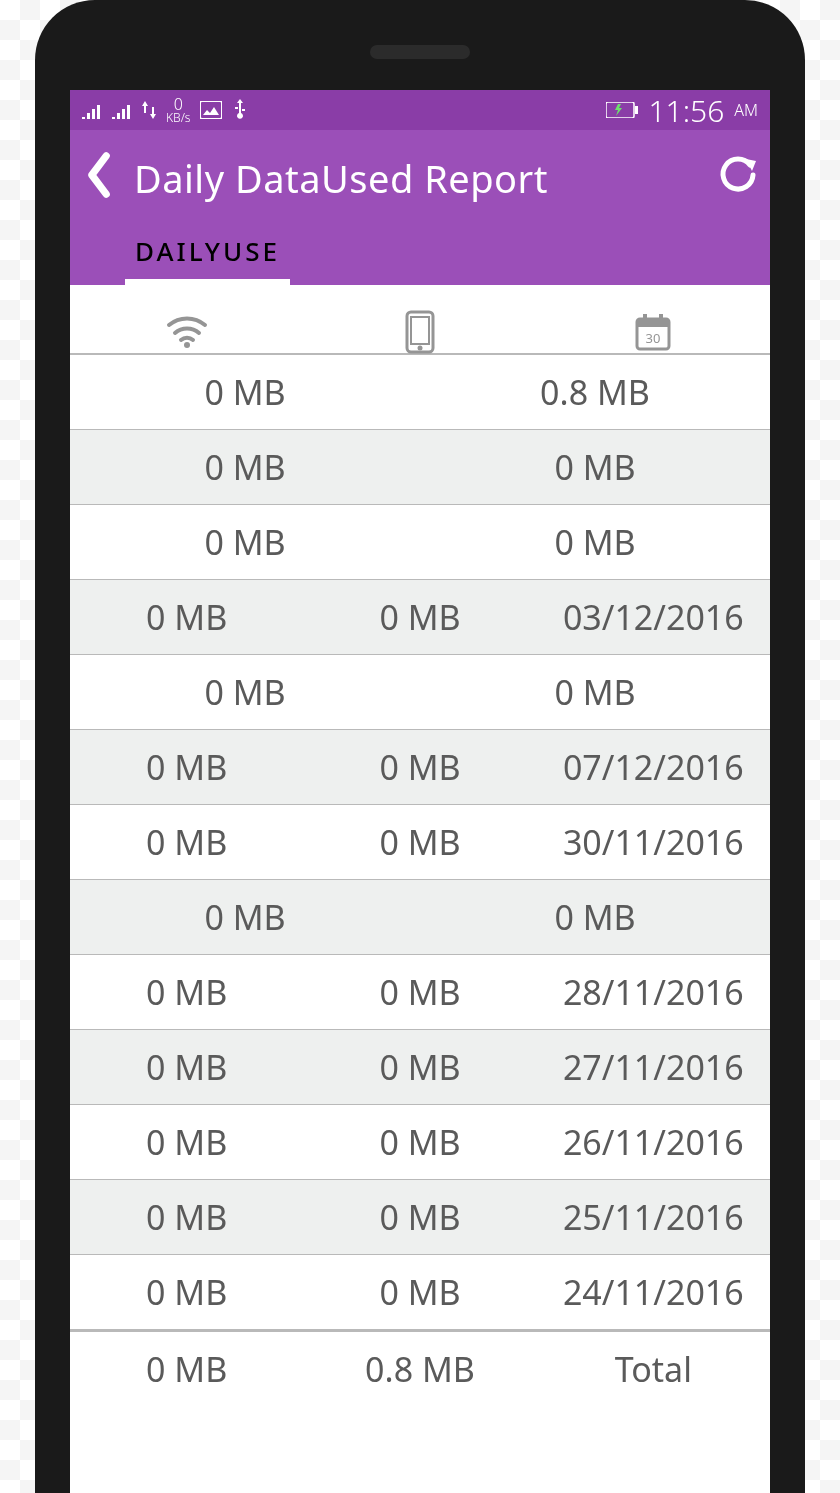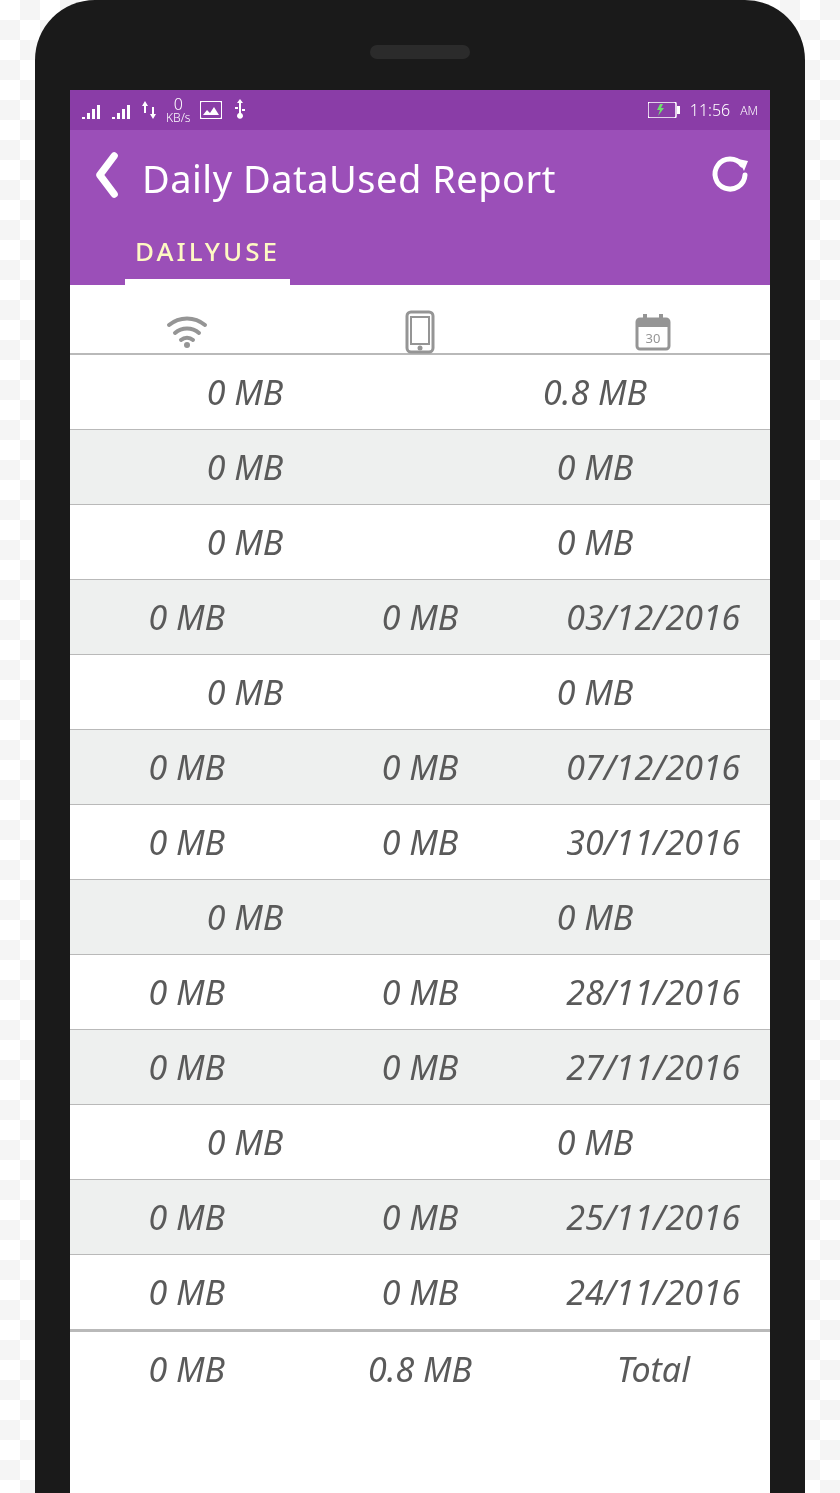--- a/index.html
+++ b/index.html
@@ -47,50 +47,50 @@
   }
   .sb-left,.sb-right{display:flex;align-items:center;gap:10px;}
   .sb-left svg,.sb-right svg{flex-shrink:0;}
   .kbs{font-size:12px;line-height:1;display:flex;flex-direction:column;align-items:center;}
   .kbs span:first-child{font-size:16px;}
 
   
   .appbar{
     height:95px;background:var(--purple);
     display:flex;align-items:center;color:#fff;
-    padding:0 20px;gap:18px;
+    padding:0 12px;gap:18px;
   }
   .appbar .title{font-size:38px;font-weight:400;flex:1;letter-spacing:0.5px;}
   .appbar svg{flex-shrink:0;}
 
   
   .tabs{
     height:60px;background:var(--purple);
     display:flex;align-items:flex-end;
     padding:0 0 0 55px;
   }
   .tab{
-    color:#fef9c3;font-size:26px;letter-spacing:3px;font-weight:500;
+    color:#000000;font-size:26px;letter-spacing:3px;font-weight:500;
     padding:0 10px 16px 10px;position:relative;
   }
   .tab.active::after{
     content:"";position:absolute;left:0;right:0;bottom:0;height:6px;background:#fff;
   }
 
   
   .col-head{
     display:flex;height:70px;align-items:center;
     border-bottom:2px solid var(--divider);
     padding-top:26px;
     justify-content:flex-end;
   }
   .col-head .cell{flex:1;display:flex;justify-content:center;align-items:center;}
 
   
-  .rows{flex:1;overflow:hidden;font-style:italic;}
+  .rows{flex:1;overflow:hidden;}
   .row{
     display:flex;height:75px;align-items:center;
     border-bottom:1px solid var(--divider);
     font-size:34px;color:var(--text);font-weight:400;
   }
   .row:nth-child(even){background:var(--row-alt);}
   .row:nth-child(odd){background:var(--row);}
   .row .cell{flex:1;text-align:center;}
   .row.total{border-top:2px solid var(--divider);border-bottom:none;background:#fff;}
 </style>
@@ -122,22 +122,22 @@
         <svg width="16" height="22" viewBox="0 0 16 22">
             <path fill="#fff" d="M8 0l3 4h-2v10a3 3 0 1 1-2 0V4H5zM3 8h3v2H3zM10 10h3v2h-3z"></path>
           </svg>
       </div>
       <div class="sb-right">
         <svg width="32" height="16" viewBox="0 0 32 16">
             <rect x="0" y="0" width="28" height="16" rx="2" fill="none" stroke="#fff" stroke-width="1.5"></rect>
             <rect x="29" y="4" width="3" height="8" fill="#fff"></rect>
             <path fill="#6de06d" d="M12 2l-3 6h3l-2 6 6-8h-3l2-4z"></path>
           </svg>
-        <span style="font-size:16px;">11:56</span>
-        <span style="font-size:12px;">AM</span>
+        <span style="font-size:30px;">11:56</span>
+        <span style="font-size:16px;">AM</span>
       </div>
     </div>
 
     <div class="appbar">
       <span>
         <svg width="34" height="48" viewBox="0 0 24 40">
             <path fill="none" stroke="#fff" stroke-width="6" stroke-linecap="round" stroke-linejoin="round" d="M18 4 6 20l12 16"></path>
           </svg>
       </span>
       <div class="title">Daily DataUsed Report</div>
@@ -222,20 +222,21 @@
           <div class="cell">28/11/2016</div>
         </div>
         <div class="row">
           <div class="cell">0 MB</div>
           <div class="cell">0 MB</div>
           <div class="cell">27/11/2016</div>
         </div>
         <div class="row">
           <div class="cell">0 MB</div>
           <div class="cell">0 MB</div>
+          <div class="cell">26/11/2016</div>
         </div>
         <div class="row">
           <div class="cell">0 MB</div>
           <div class="cell">0 MB</div>
           <div class="cell">25/11/2016</div>
         </div>
         <div class="row">
           <div class="cell">0 MB</div>
           <div class="cell">0 MB</div>
           <div class="cell">24/11/2016</div>

